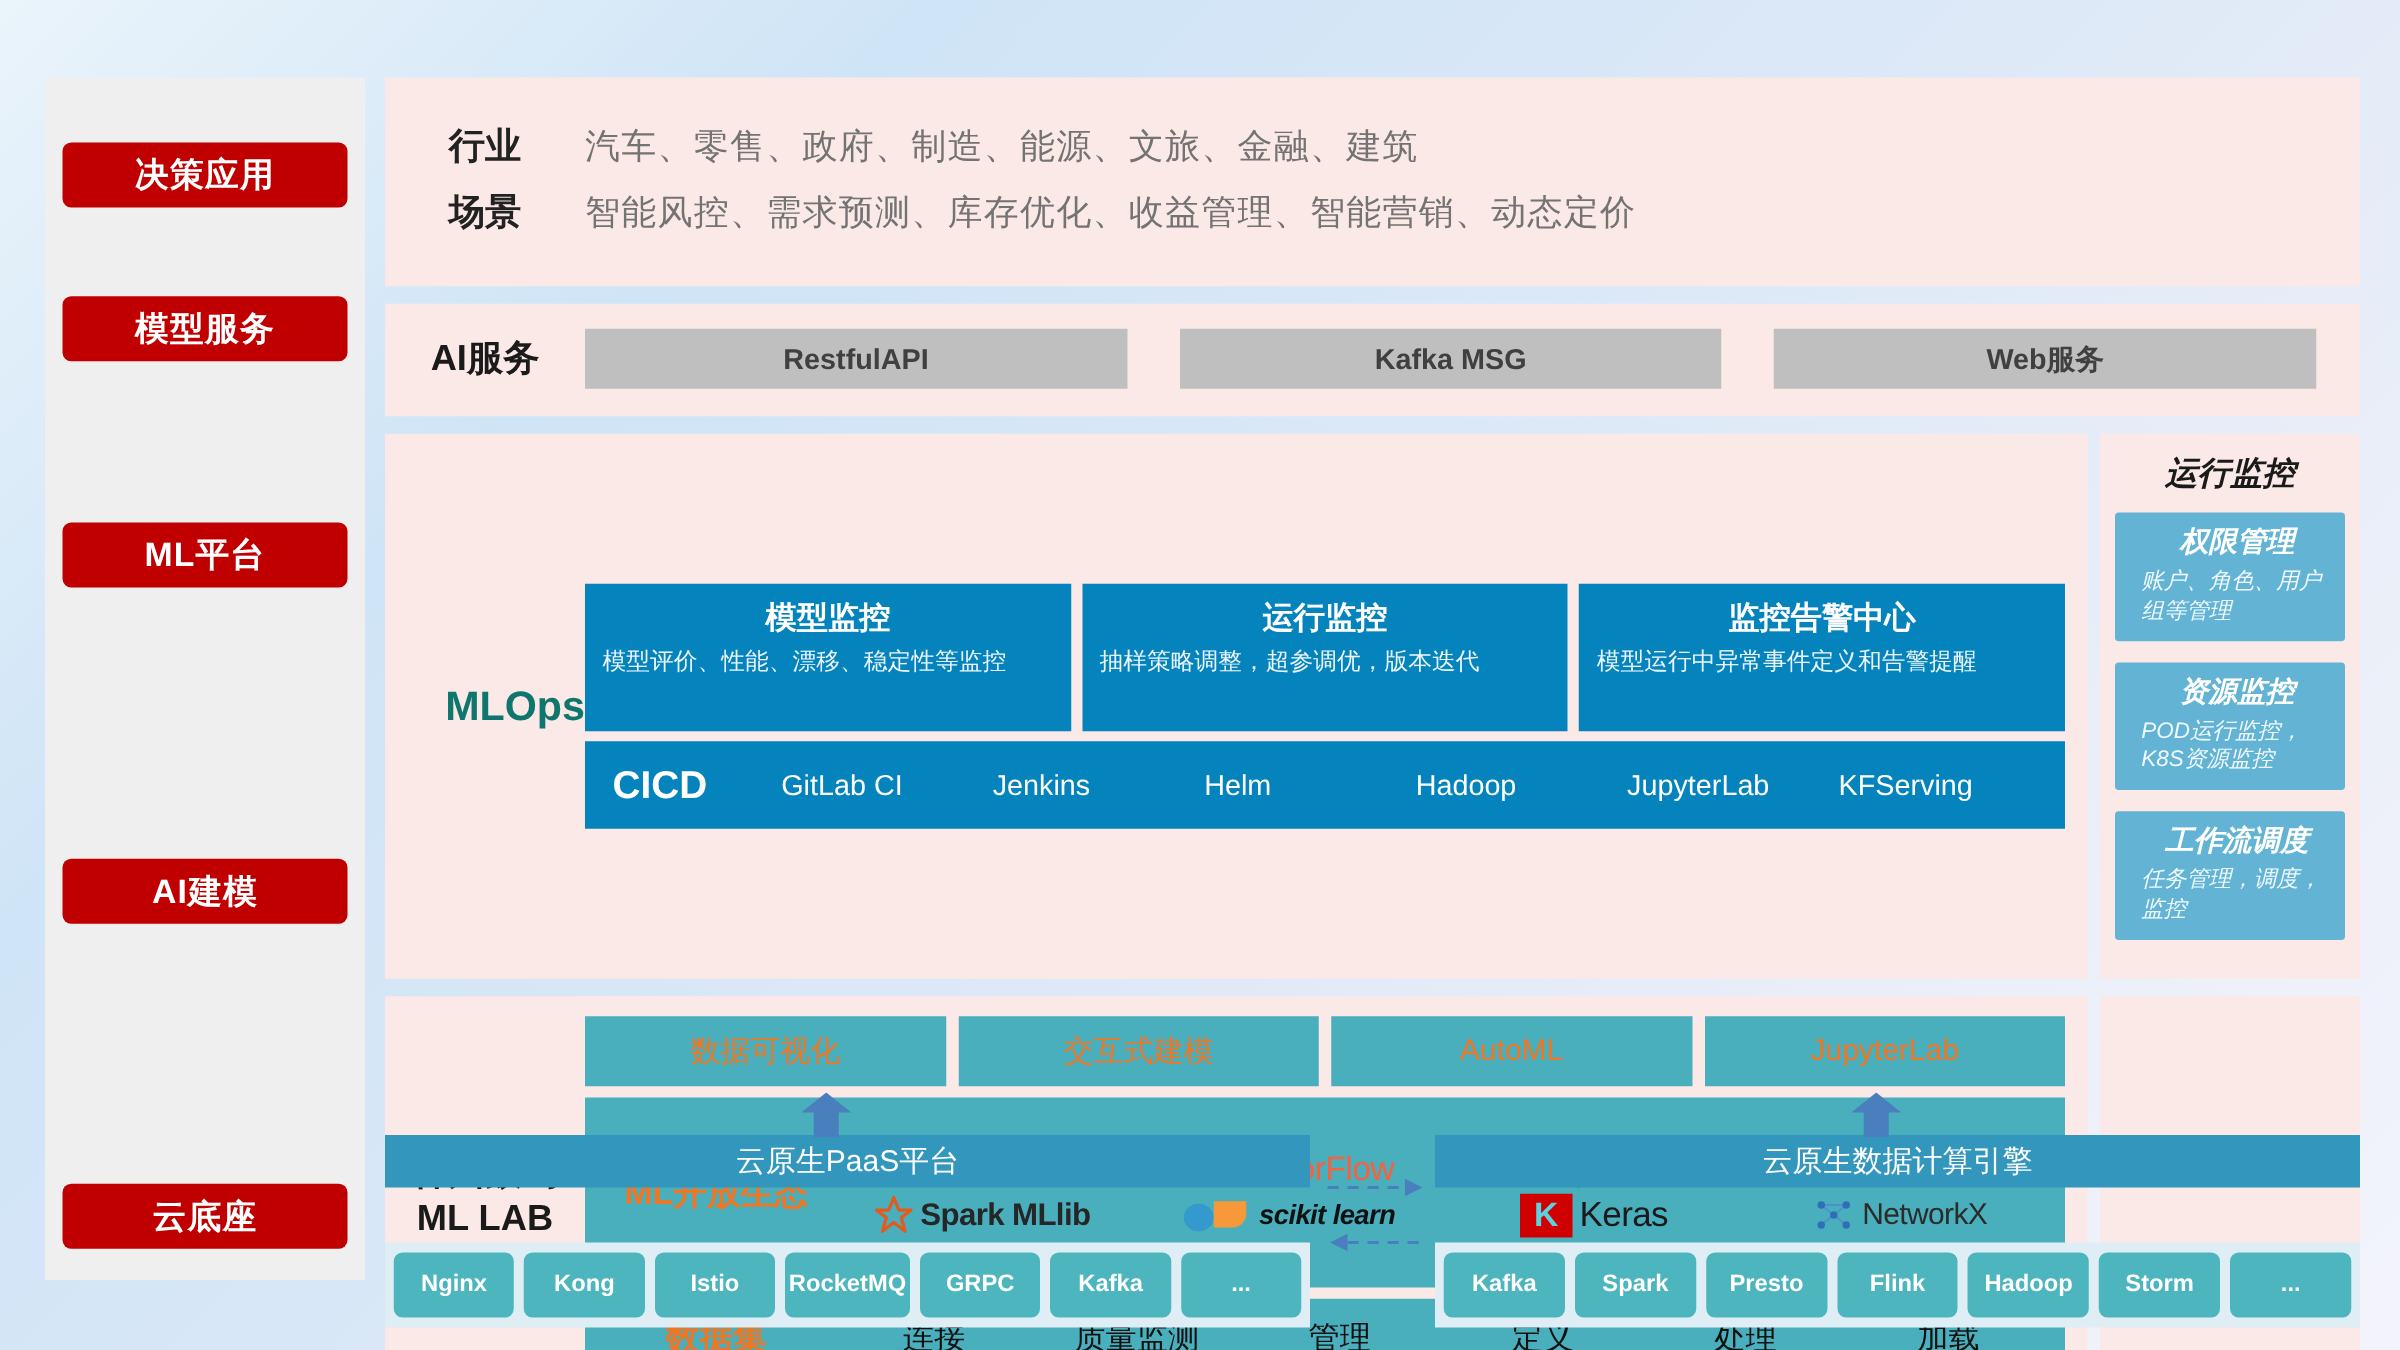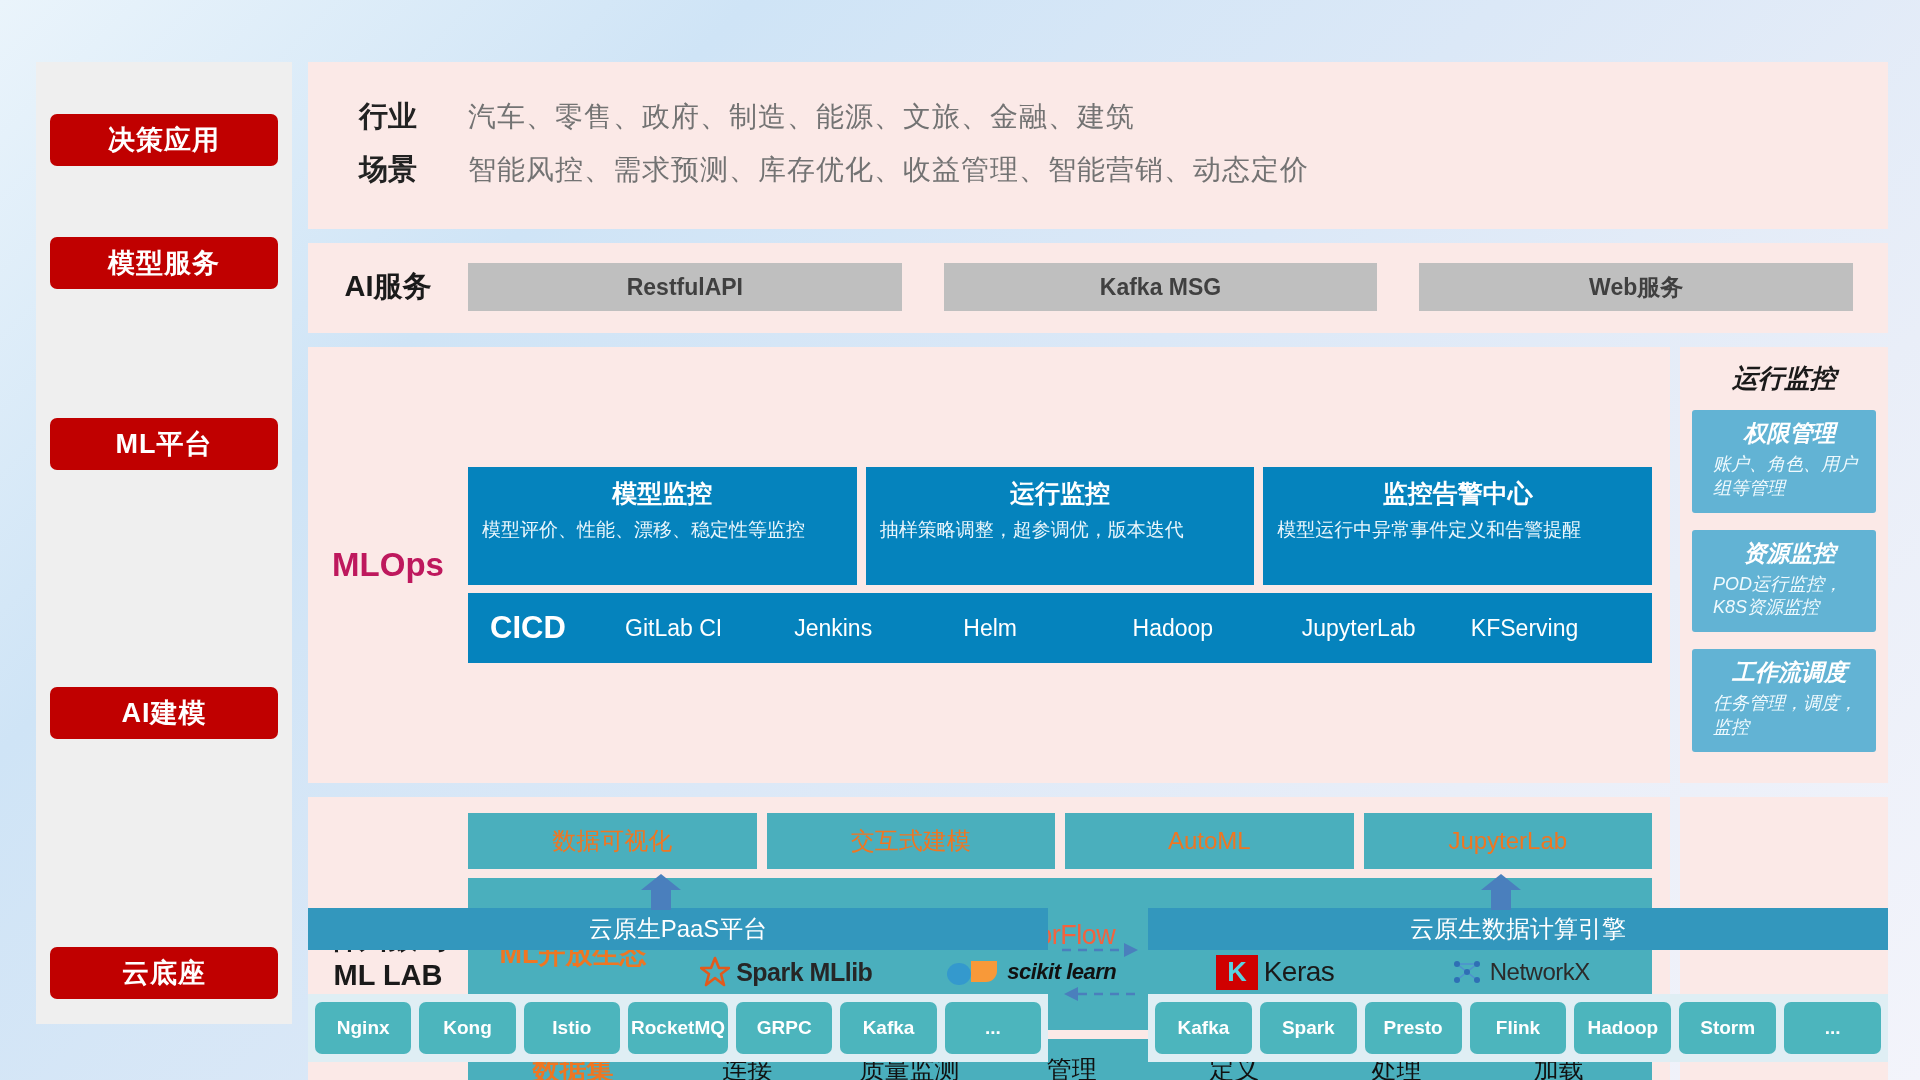--- a/index.html
+++ b/index.html
@@ -55,21 +55,21 @@
   #aiservice-chips { flex: 1; display: flex; gap: 42px; padding-right: 32px; }
   .svc-chip {
     flex: 1; height: 48px; background: #bfbfbf; color: #404040;
     display: flex; align-items: center; justify-content: center;
     font-size: 23px; font-weight: bold;
   }
 
   
   #row-mlops { display: flex; gap: 10px; margin-bottom: 14px; }
   #band-mlops { flex: 1; background: #fbe9e7; display: flex; align-items: center; padding: 14px 18px 14px 0; }
-  #mlops-label { width: 160px; flex: none; text-align: center; font-size: 33px; font-weight: bold; color: #be185d; }
+  #mlops-label { width: 160px; flex: none; text-align: right; font-size: 33px; font-weight: bold; color: #0f766e; }
   #mlops-body { flex: 1; display: flex; flex-direction: column; gap: 8px; }
   #mlops-cards { display: flex; gap: 9px; }
   .ops-card {
     flex: 1; background: #0583bd; color: #fff; padding: 10px 14px 14px 14px; min-height: 118px;
   }
   .ops-card-title { text-align: center; font-size: 25px; font-weight: bold; margin-bottom: 7px; }
   .ops-card-desc { font-size: 19px; line-height: 1.38; color: #eaf6fc; }
   #cicd-bar {
     background: #0583bd; color: #fff; height: 70px;
     display: flex; align-items: center; padding: 0 12px 0 22px; overflow: hidden;

